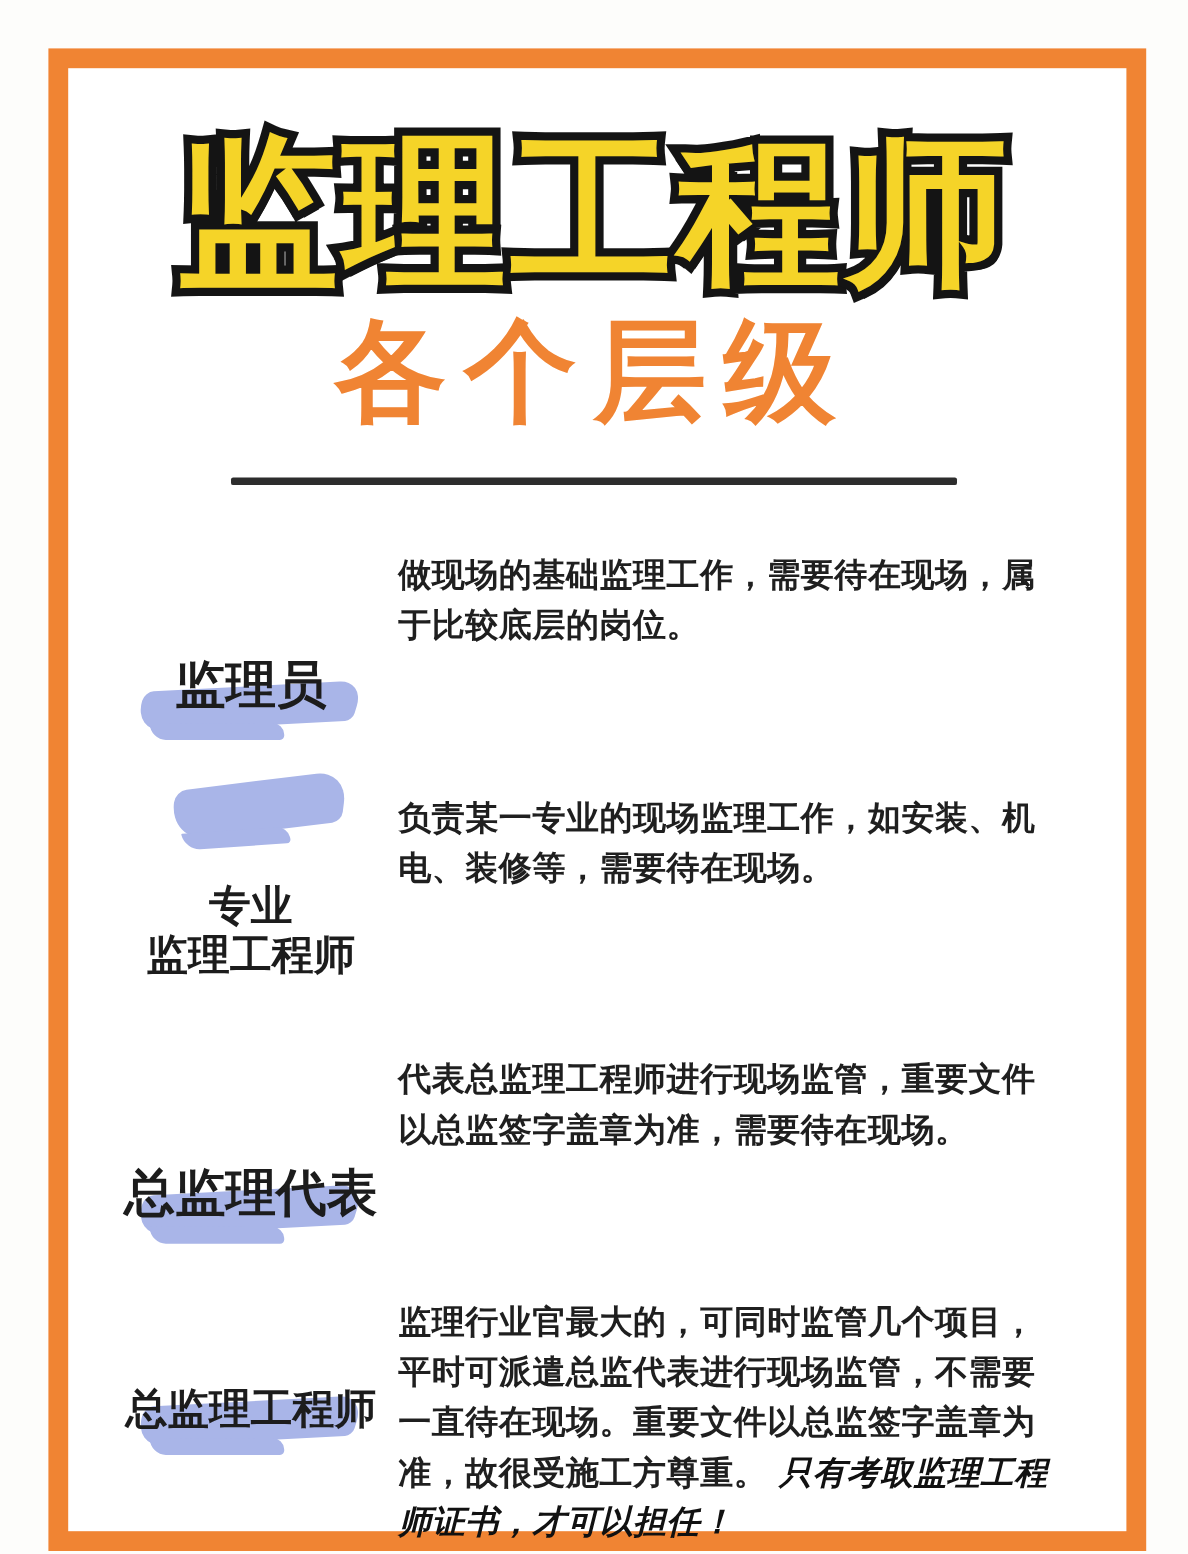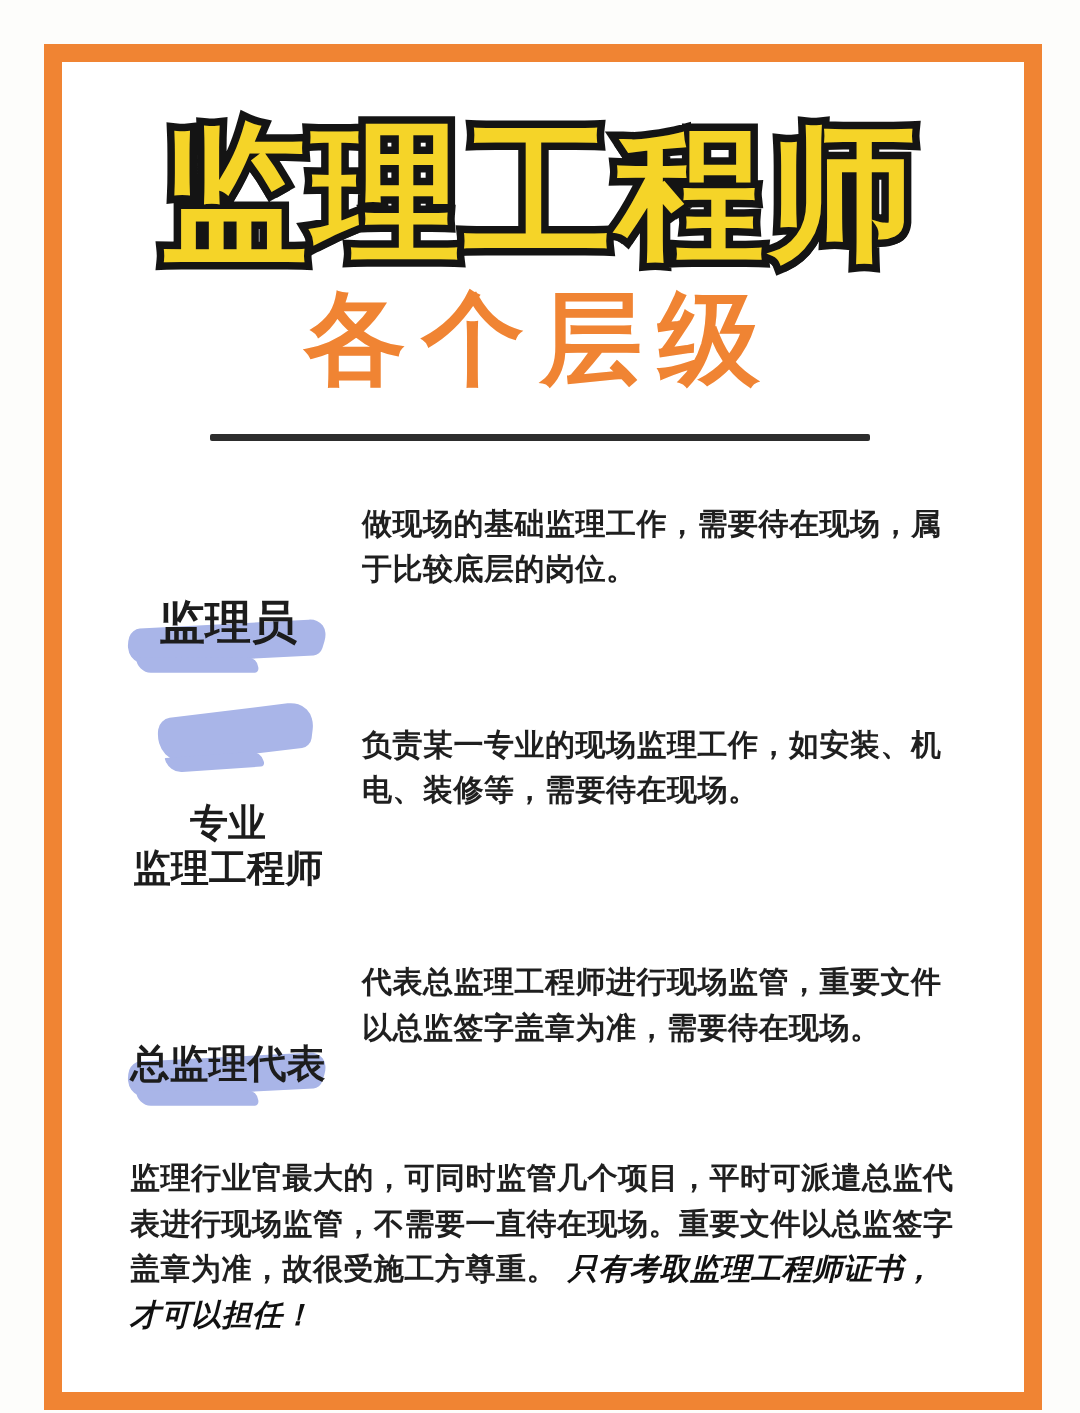--- a/index.html
+++ b/index.html
@@ -83,21 +83,21 @@
     flex: 0 0 232px;
     position: relative;
     color: #1c1c1c;
     font-weight: 800;
     text-align: center;
     line-height: 1.18;
     white-space: pre-line;
     padding-top: 2px;
   }
   .size-xl { font-size: 46px; font-family: Liberation Mono, monospace; }
-  .size-lg { font-size: 39px; }
+  .size-lg { font-size: 46px; }
   .size-md { font-size: 38px; }
   .level-title-text { position: relative; z-index: 1; }
   .brush {
     position: absolute;
     left: 14px;
     right: 18px;
     bottom: -6px;
     height: 36px;
     background: #A9B5E8;
     transform: rotate(-3deg) skewX(-20deg);
@@ -185,20 +185,24 @@
             <span class="brush"></span>
             <span class="level-title-text">总监理代表</span>
           </div>
           <p class="level-desc">
             <span>代表总监理工程师进行现场监管，重要文件以总监签字盖章为准，需要待在现场。</span>
             <em class="emph"></em>
           </p>
         </section>
 
         <section class="level">
+          <div class="level-title size-md">
+            <span class="brush"></span>
+            <span class="level-title-text">总监理工程师</span>
+          </div>
           <p class="level-desc">
             <span>监理行业官最大的，可同时监管几个项目，平时可派遣总监代表进行现场监管，不需要一直待在现场。重要文件以总监签字盖章为准，故很受施工方尊重。</span>
             <em class="emph">只有考取监理工程师证书，才可以担任！</em>
           </p>
         </section>
 
       </main>
 
     </div>
   </div>

